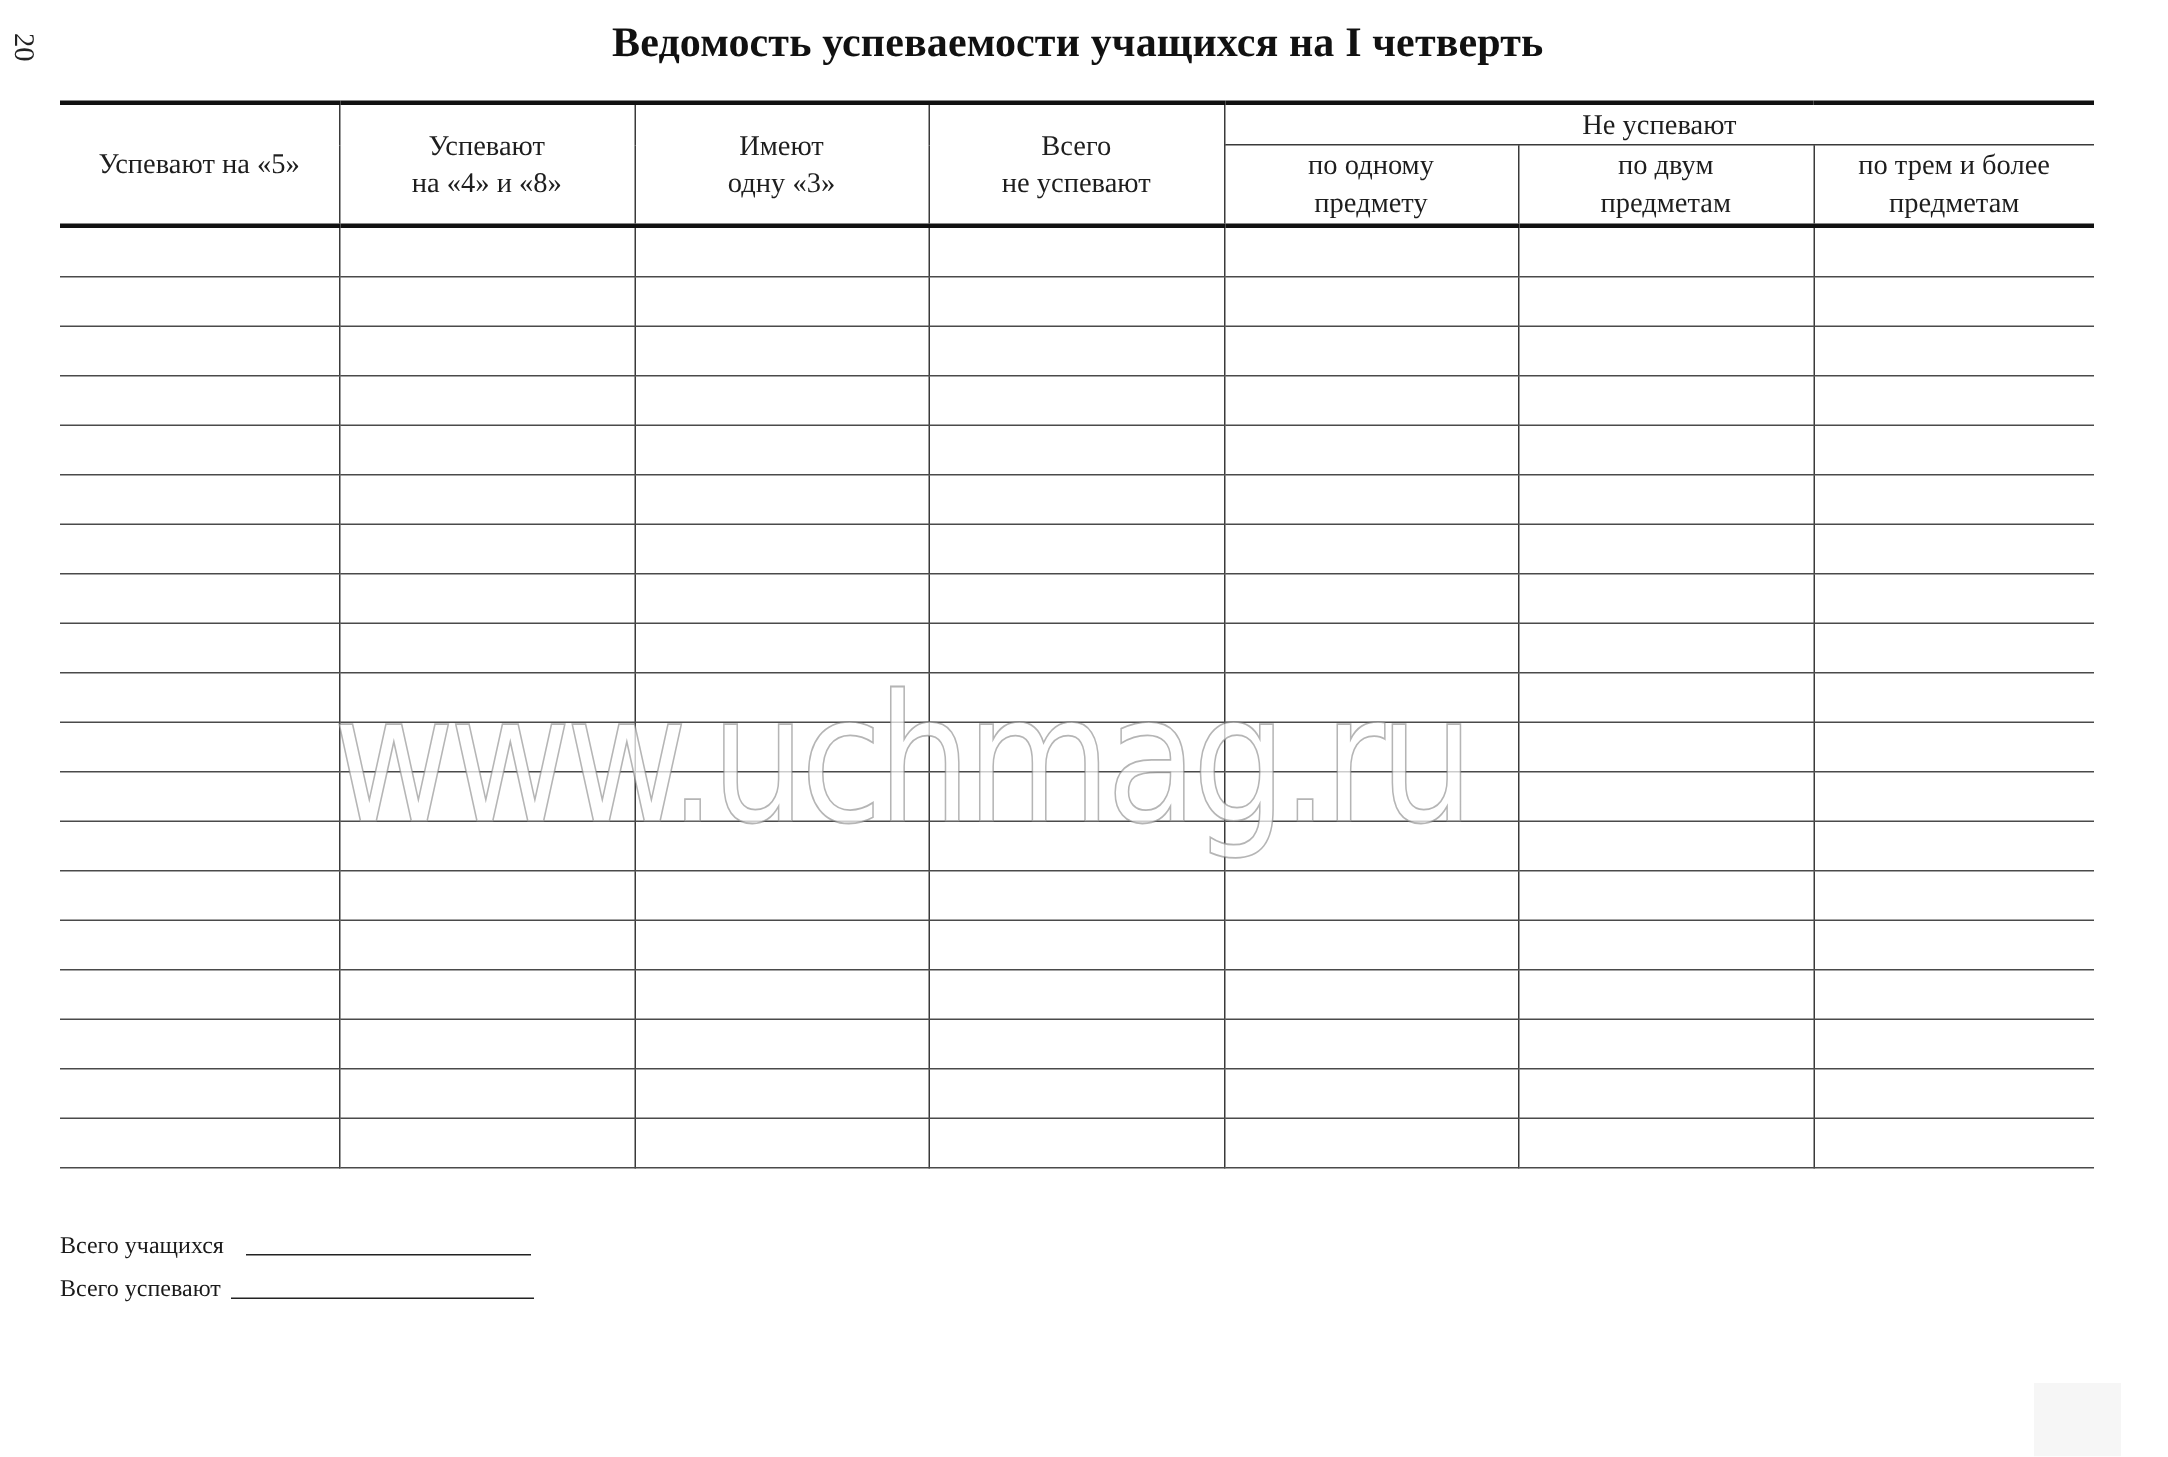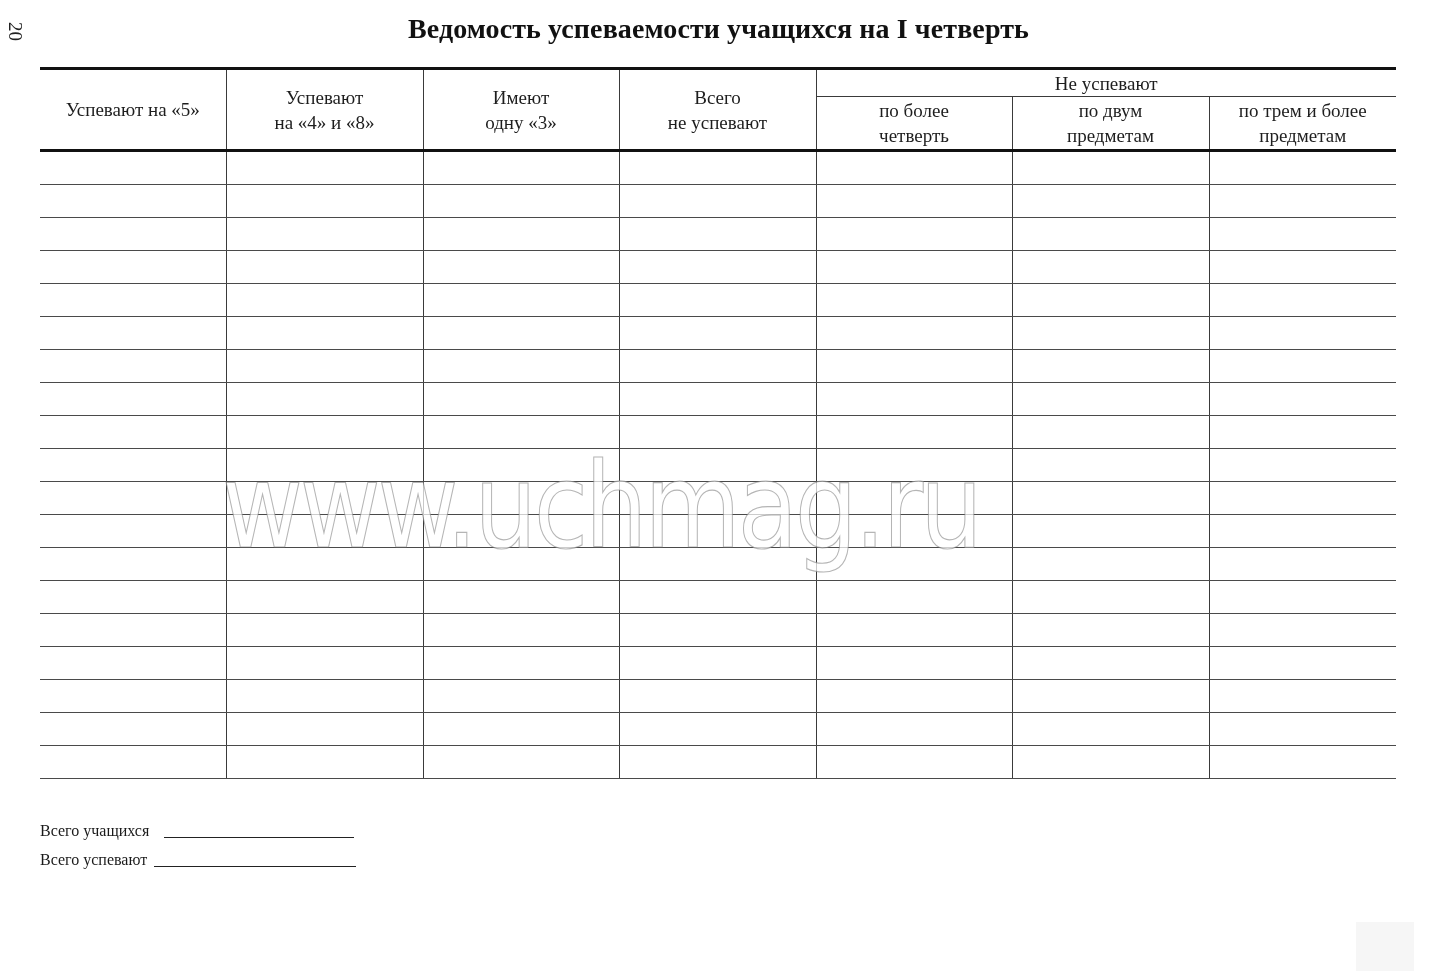--- a/index.html
+++ b/index.html
@@ -169,22 +169,22 @@
         <th class="span2" rowspan="2">
           <div>Всего</div>
           <div>не успевают</div>
         </th>
         <th class="group" colspan="3">
           <span>Не успевают</span>
         </th>
       </tr>
       <tr class="sub">
         <th>
-          <div>по более</div>
-          <div>четверть</div>
+          <div>по одному</div>
+          <div>предмету</div>
         </th>
         <th>
           <div>по двум</div>
           <div>предметам</div>
         </th>
         <th>
           <div>по трем и более</div>
           <div>предметам</div>
         </th>
       </tr>

